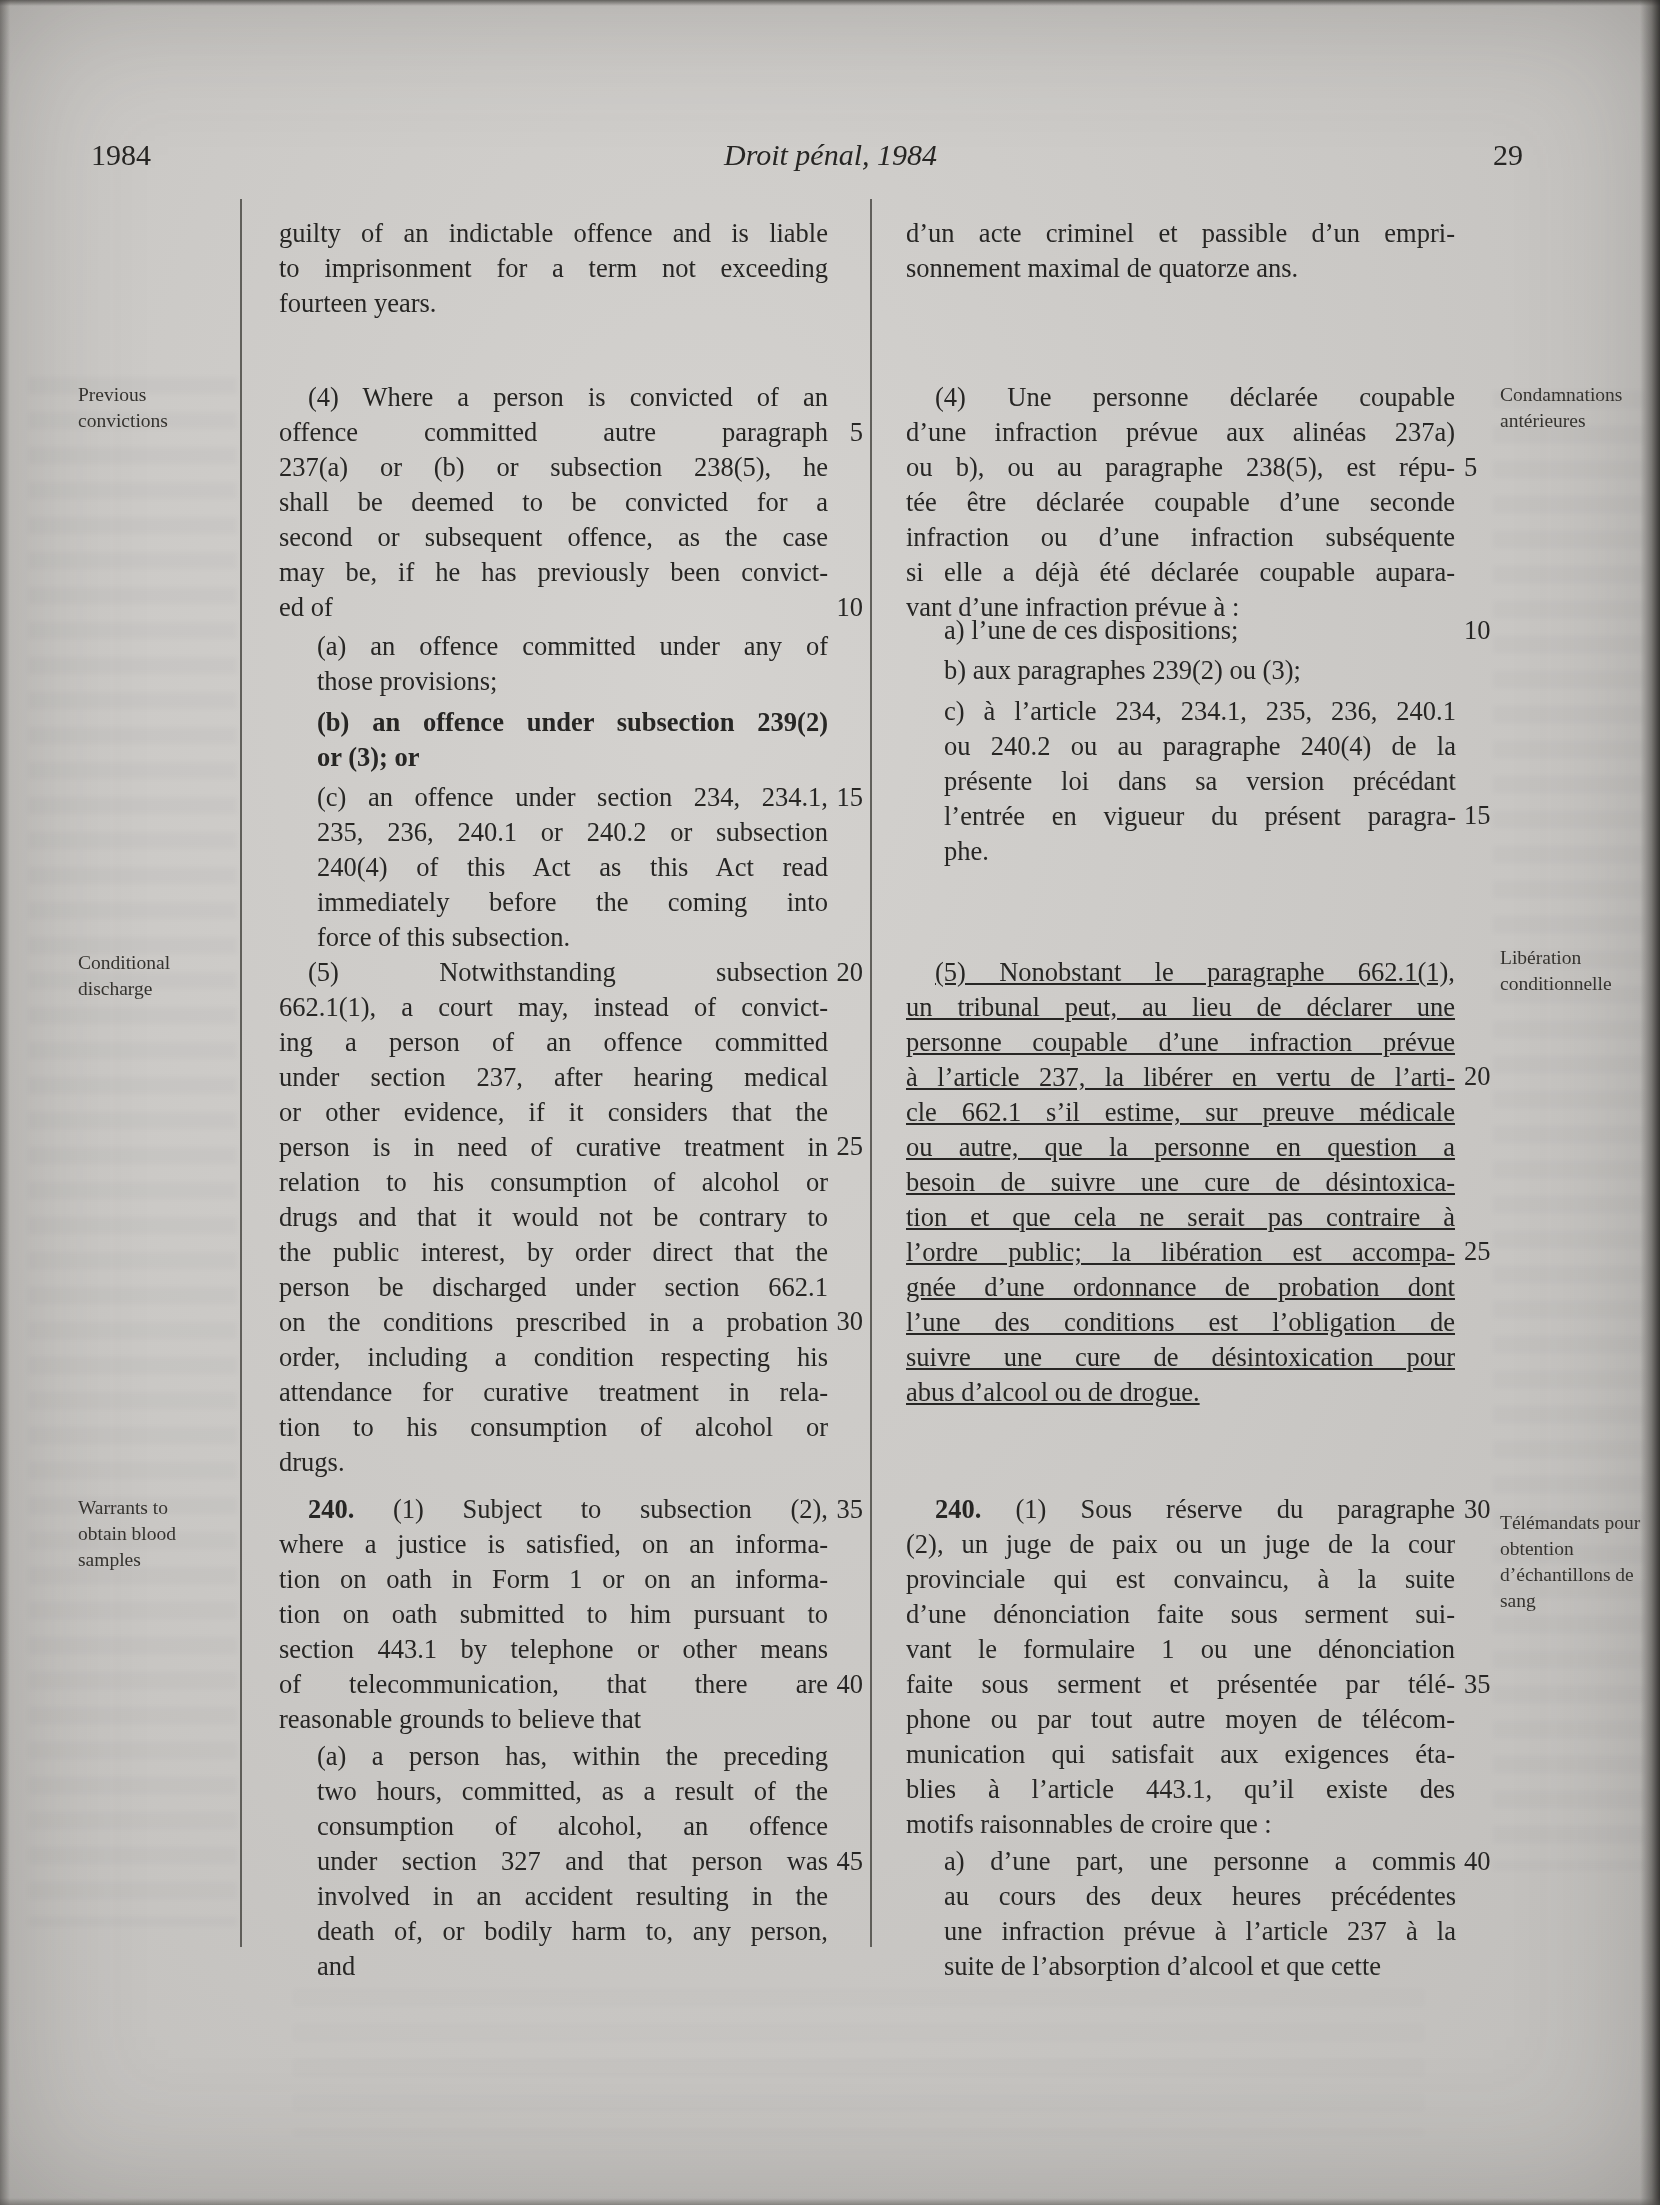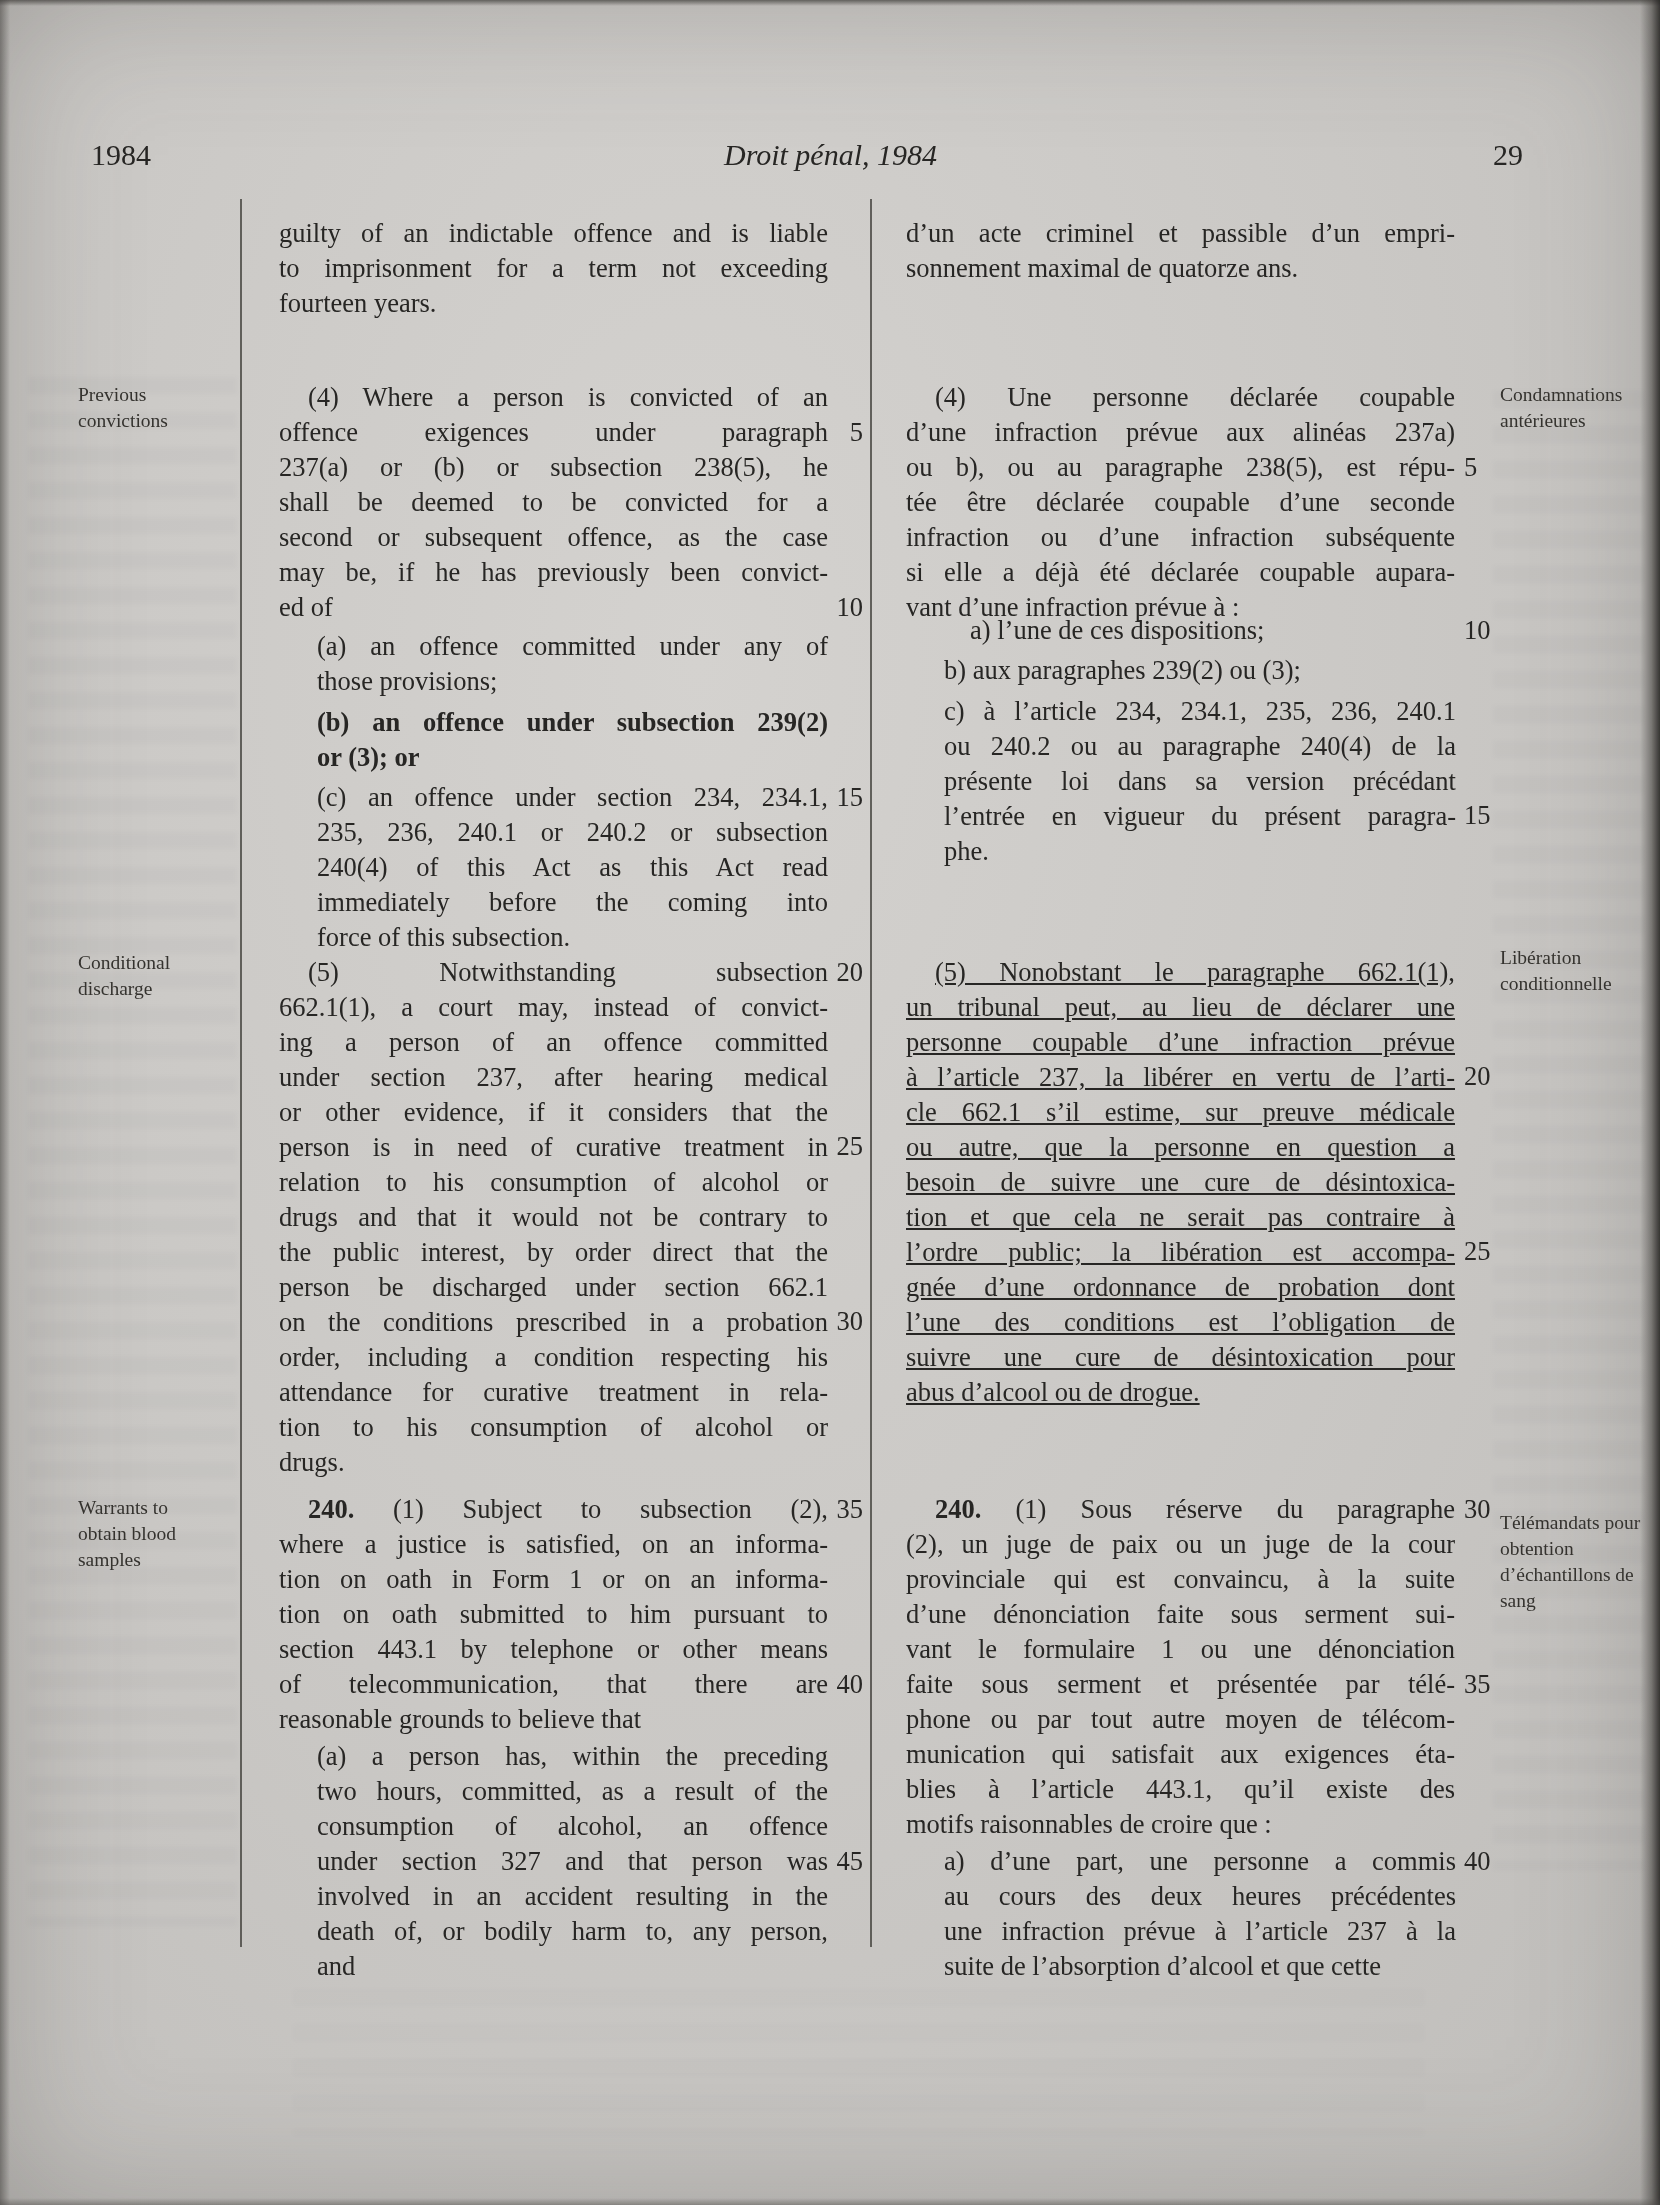--- a/index.html
+++ b/index.html
@@ -88,21 +88,21 @@
   <div class="mnote mnote-r" style="top:945px;">Libération conditionnelle</div>
   <div class="mnote mnote-r" style="top:1495px;margin-top:15px;">Télémandats pour obtention d’échantillons de sang</div>
 
   <div class="tb" style="left:279px;top:216px;width:549px;">
       <div class="tl tl-first">guilty of an indictable offence and is liable</div>
       <div class="tl">to imprisonment for a term not exceeding</div>
       <div class="tl tl-last">fourteen years.</div>
     </div>
   <div class="tb ti" style="left:279px;top:380px;width:549px;">
       <div class="tl tl-first">(4) Where a person is convicted of an</div>
-      <div class="tl">offence exigences under paragraph</div>
+      <div class="tl">offence committed autre paragraph</div>
       <div class="tl">237(a) or (b) or subsection 238(5), he</div>
       <div class="tl">shall be deemed to be convicted for a</div>
       <div class="tl">second or subsequent offence, as the case</div>
       <div class="tl">may be, if he has previously been convict-</div>
       <div class="tl tl-last">ed of</div>
     </div>
   <div class="tb" style="left:317px;top:629px;width:511px;">
       <div class="tl tl-first">(a) an offence committed under any of</div>
       <div class="tl tl-last">those provisions;</div>
     </div>
@@ -159,21 +159,21 @@
     </div>
   <div class="tb ti" style="left:906px;top:380px;width:549px;">
       <div class="tl tl-first">(4) Une personne déclarée coupable</div>
       <div class="tl">d’une infraction prévue aux alinéas 237a)</div>
       <div class="tl">ou b), ou au paragraphe 238(5), est répu-</div>
       <div class="tl">tée être déclarée coupable d’une seconde</div>
       <div class="tl">infraction ou d’une infraction subséquente</div>
       <div class="tl">si elle a déjà été déclarée coupable aupara-</div>
       <div class="tl tl-last">vant d’une infraction prévue à :</div>
     </div>
-  <div class="tb" style="left:970px;top:613px;width:512px;">
+  <div class="tb" style="left:944px;top:613px;width:512px;">
       <div class="tl tl-last tl-first">a) l’une de ces dispositions;</div>
     </div>
   <div class="tb" style="left:944px;top:653px;width:512px;">
       <div class="tl tl-last tl-first">b) aux paragraphes 239(2) ou (3);</div>
     </div>
   <div class="tb" style="left:944px;top:694px;width:512px;">
       <div class="tl tl-first">c) à l’article 234, 234.1, 235, 236, 240.1</div>
       <div class="tl">ou 240.2 ou au paragraphe 240(4) de la</div>
       <div class="tl">présente loi dans sa version précédant</div>
       <div class="tl">l’entrée en vigueur du présent paragra-</div>

